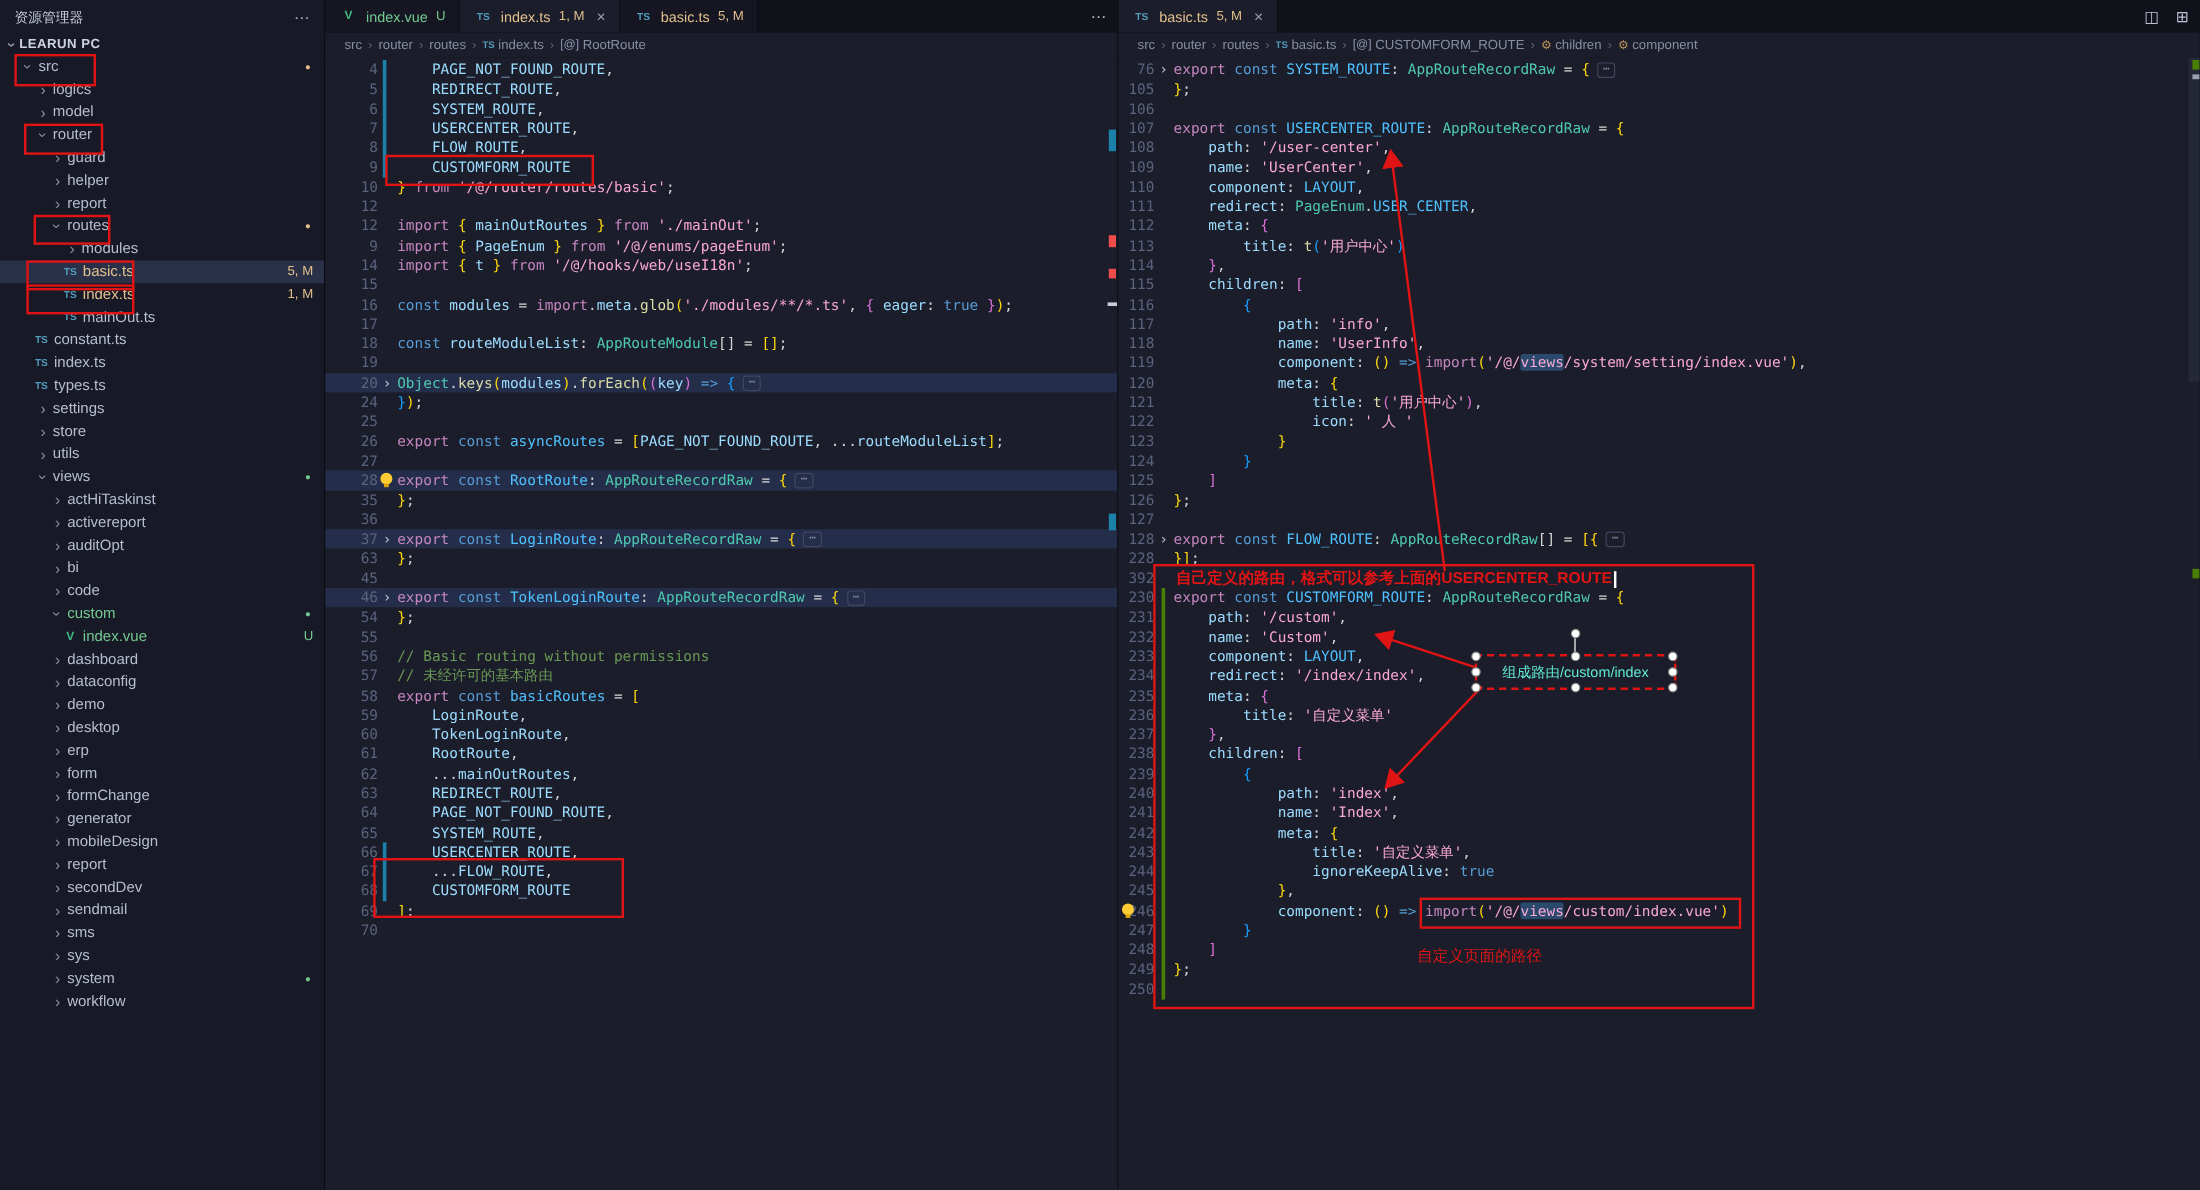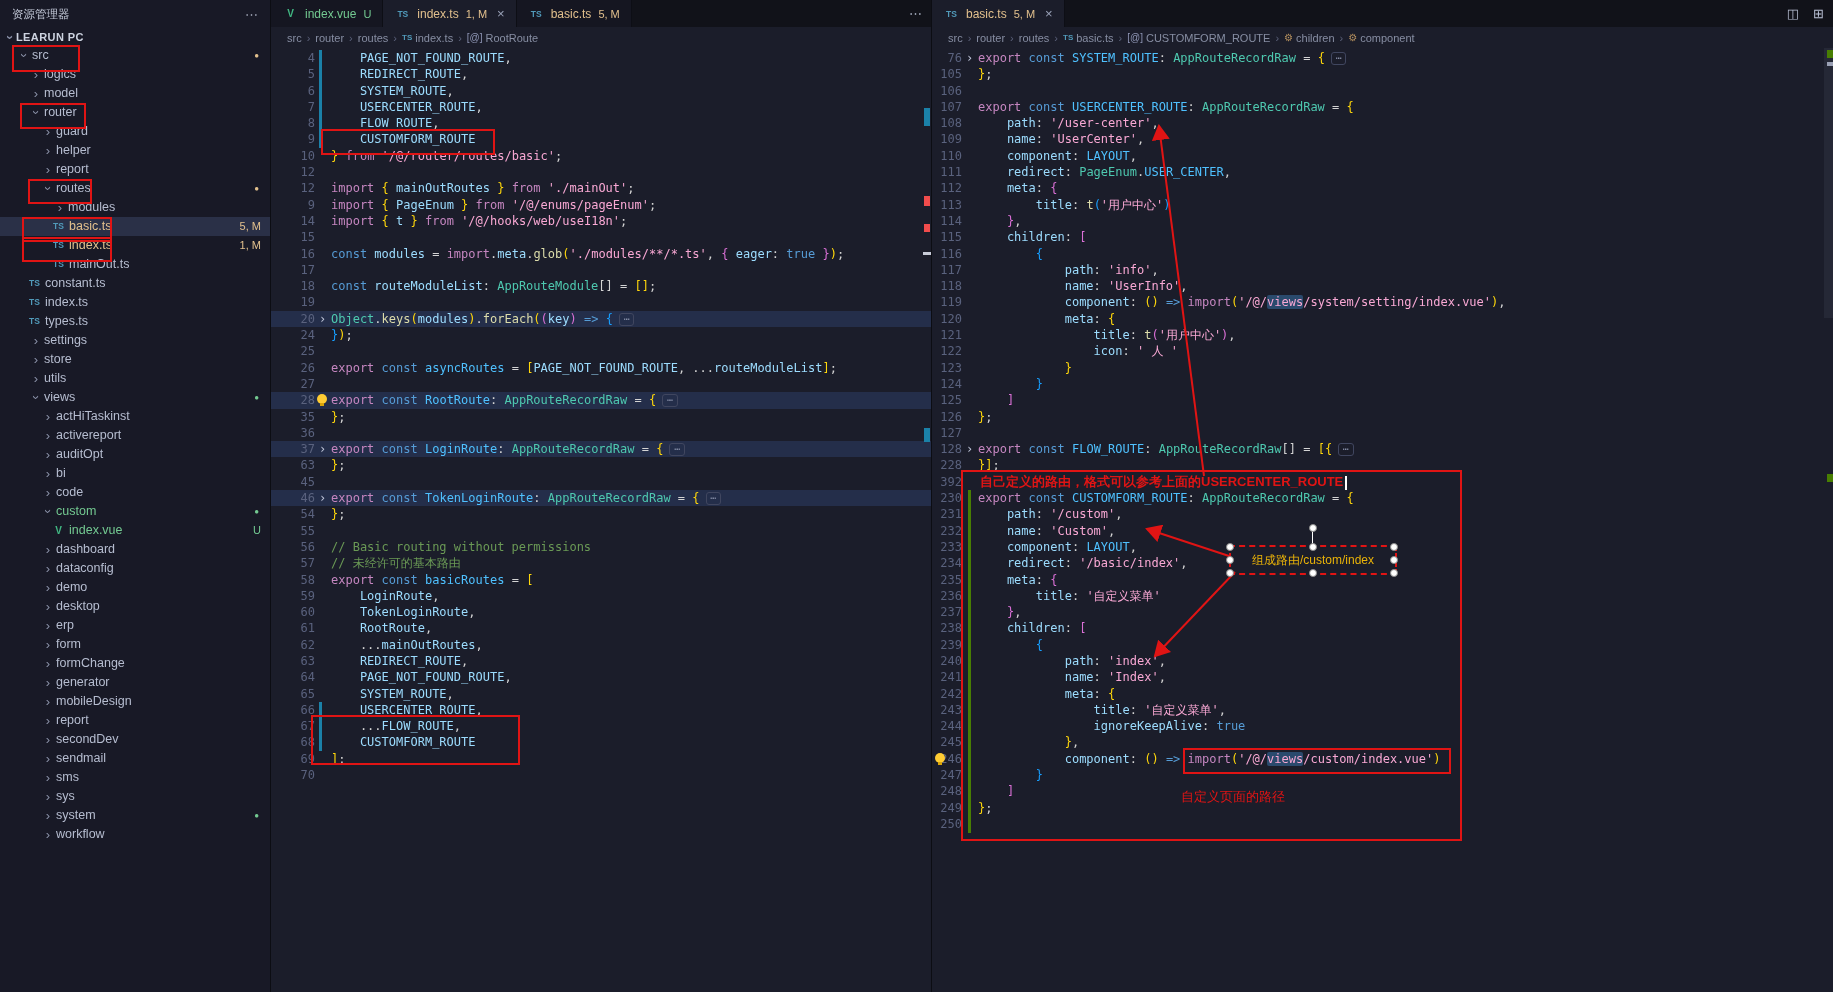--- a/index.html
+++ b/index.html
@@ -59,21 +59,21 @@
   .gitbar{position:absolute;width:3px;pointer-events:none;}
   .gitbar.mod{background:#1b81a8;} .gitbar.add{background:#487e02;}
   .bulb{position:absolute;width:10px;height:10px;border-radius:50%;background:#ffcc33;cursor:pointer;z-index:5;}
   .bulb::after{content:"";position:absolute;left:3px;top:9px;width:4px;height:3px;background:#d9a40a;}
   .rmark{position:absolute;pointer-events:none;}
   .sthumb{position:absolute;right:0;top:0;width:10px;height:270px;background:rgba(110,116,138,.13);}
   
   .note-top{position:absolute;font-size:13px;font-weight:bold;color:#e01414;z-index:40;white-space:nowrap;}
   .cursorbar{display:inline-block;width:2px;height:14px;background:#fff;vertical-align:middle;margin-left:2px;}
   .note-bottom{position:absolute;font-size:13px;color:#e01414;z-index:40;white-space:nowrap;}
-  .note-box{position:absolute;border:2px dashed #e01414;color:#eab308;font-size:12px;display:flex;
+  .note-box{position:absolute;border:2px dashed #e01414;color:#5eead4;font-size:12px;display:flex;
             align-items:center;justify-content:center;z-index:40;white-space:nowrap;}
   .hdl{position:absolute;width:6px;height:6px;border-radius:50%;background:#fff;border:1px solid #8a8a8a;z-index:41;}
   .hstem{position:absolute;width:1px;background:#fff;z-index:41;}
   .arrows{position:absolute;left:0;top:0;pointer-events:none;z-index:35;}
 </style>
 </head>
 <body>
 
 <div class="app">
 
@@ -496,21 +496,21 @@
           <div class="cl"><span class="ln">125</span><span class="codetxt"><span class="b2">    ]</span></span></div>
           <div class="cl"><span class="ln">126</span><span class="codetxt"><span class="b1">}</span><span class="p">;</span></span></div>
           <div class="cl"><span class="ln">127</span><span class="codetxt"></span></div>
           <div class="cl"><span class="ln">128</span><span class="gchev">›</span><span class="codetxt"><span class="k1">export</span><span> </span><span class="k2">const</span><span> </span><span class="c">FLOW_ROUTE</span><span class="p">:</span><span> </span><span class="t">AppRouteRecordRaw</span><span class="p">[]</span><span> </span><span class="p">=</span><span> </span><span class="b1">[{</span></span><span class="fold">⋯</span></div>
           <div class="cl"><span class="ln">228</span><span class="codetxt"><span class="b1">}]</span><span class="p">;</span></span></div>
           <div class="cl"><span class="ln">392</span><span class="codetxt"></span></div>
           <div class="cl"><span class="ln">230</span><span class="codetxt"><span class="k1">export</span><span> </span><span class="k2">const</span><span> </span><span class="c">CUSTOMFORM_ROUTE</span><span class="p">:</span><span> </span><span class="t">AppRouteRecordRaw</span><span> </span><span class="p">=</span><span> </span><span class="b1">{</span></span></div>
           <div class="cl"><span class="ln">231</span><span class="codetxt"><span class="v">    path</span><span class="p">:</span><span> </span><span class="s">'/custom'</span><span class="p">,</span></span></div>
           <div class="cl"><span class="ln">232</span><span class="codetxt"><span class="v">    name</span><span class="p">:</span><span> </span><span class="s">'Custom'</span><span class="p">,</span></span></div>
           <div class="cl"><span class="ln">233</span><span class="codetxt"><span class="v">    component</span><span class="p">:</span><span> </span><span class="c">LAYOUT</span><span class="p">,</span></span></div>
-          <div class="cl"><span class="ln">234</span><span class="codetxt"><span class="v">    redirect</span><span class="p">:</span><span> </span><span class="s">'/basic/index'</span><span class="p">,</span></span></div>
+          <div class="cl"><span class="ln">234</span><span class="codetxt"><span class="v">    redirect</span><span class="p">:</span><span> </span><span class="s">'/index/index'</span><span class="p">,</span></span></div>
           <div class="cl"><span class="ln">235</span><span class="codetxt"><span class="v">    meta</span><span class="p">:</span><span> </span><span class="b2">{</span></span></div>
           <div class="cl"><span class="ln">236</span><span class="codetxt"><span class="v">        title</span><span class="p">:</span><span> </span><span class="s">'自定义菜单'</span></span></div>
           <div class="cl"><span class="ln">237</span><span class="codetxt"><span class="b2">    }</span><span class="p">,</span></span></div>
           <div class="cl"><span class="ln">238</span><span class="codetxt"><span class="v">    children</span><span class="p">:</span><span> </span><span class="b2">[</span></span></div>
           <div class="cl"><span class="ln">239</span><span class="codetxt"><span class="b3">        {</span></span></div>
           <div class="cl"><span class="ln">240</span><span class="codetxt"><span class="v">            path</span><span class="p">:</span><span> </span><span class="s">'index'</span><span class="p">,</span></span></div>
           <div class="cl"><span class="ln">241</span><span class="codetxt"><span class="v">            name</span><span class="p">:</span><span> </span><span class="s">'Index'</span><span class="p">,</span></span></div>
           <div class="cl"><span class="ln">242</span><span class="codetxt"><span class="v">            meta</span><span class="p">:</span><span> </span><span class="b1">{</span></span></div>
           <div class="cl"><span class="ln">243</span><span class="codetxt"><span class="v">                title</span><span class="p">:</span><span> </span><span class="s">'自定义菜单'</span><span class="p">,</span></span></div>
           <div class="cl"><span class="ln">244</span><span class="codetxt"><span class="v">                ignoreKeepAlive</span><span class="p">:</span><span> </span><span class="k2">true</span></span></div>

